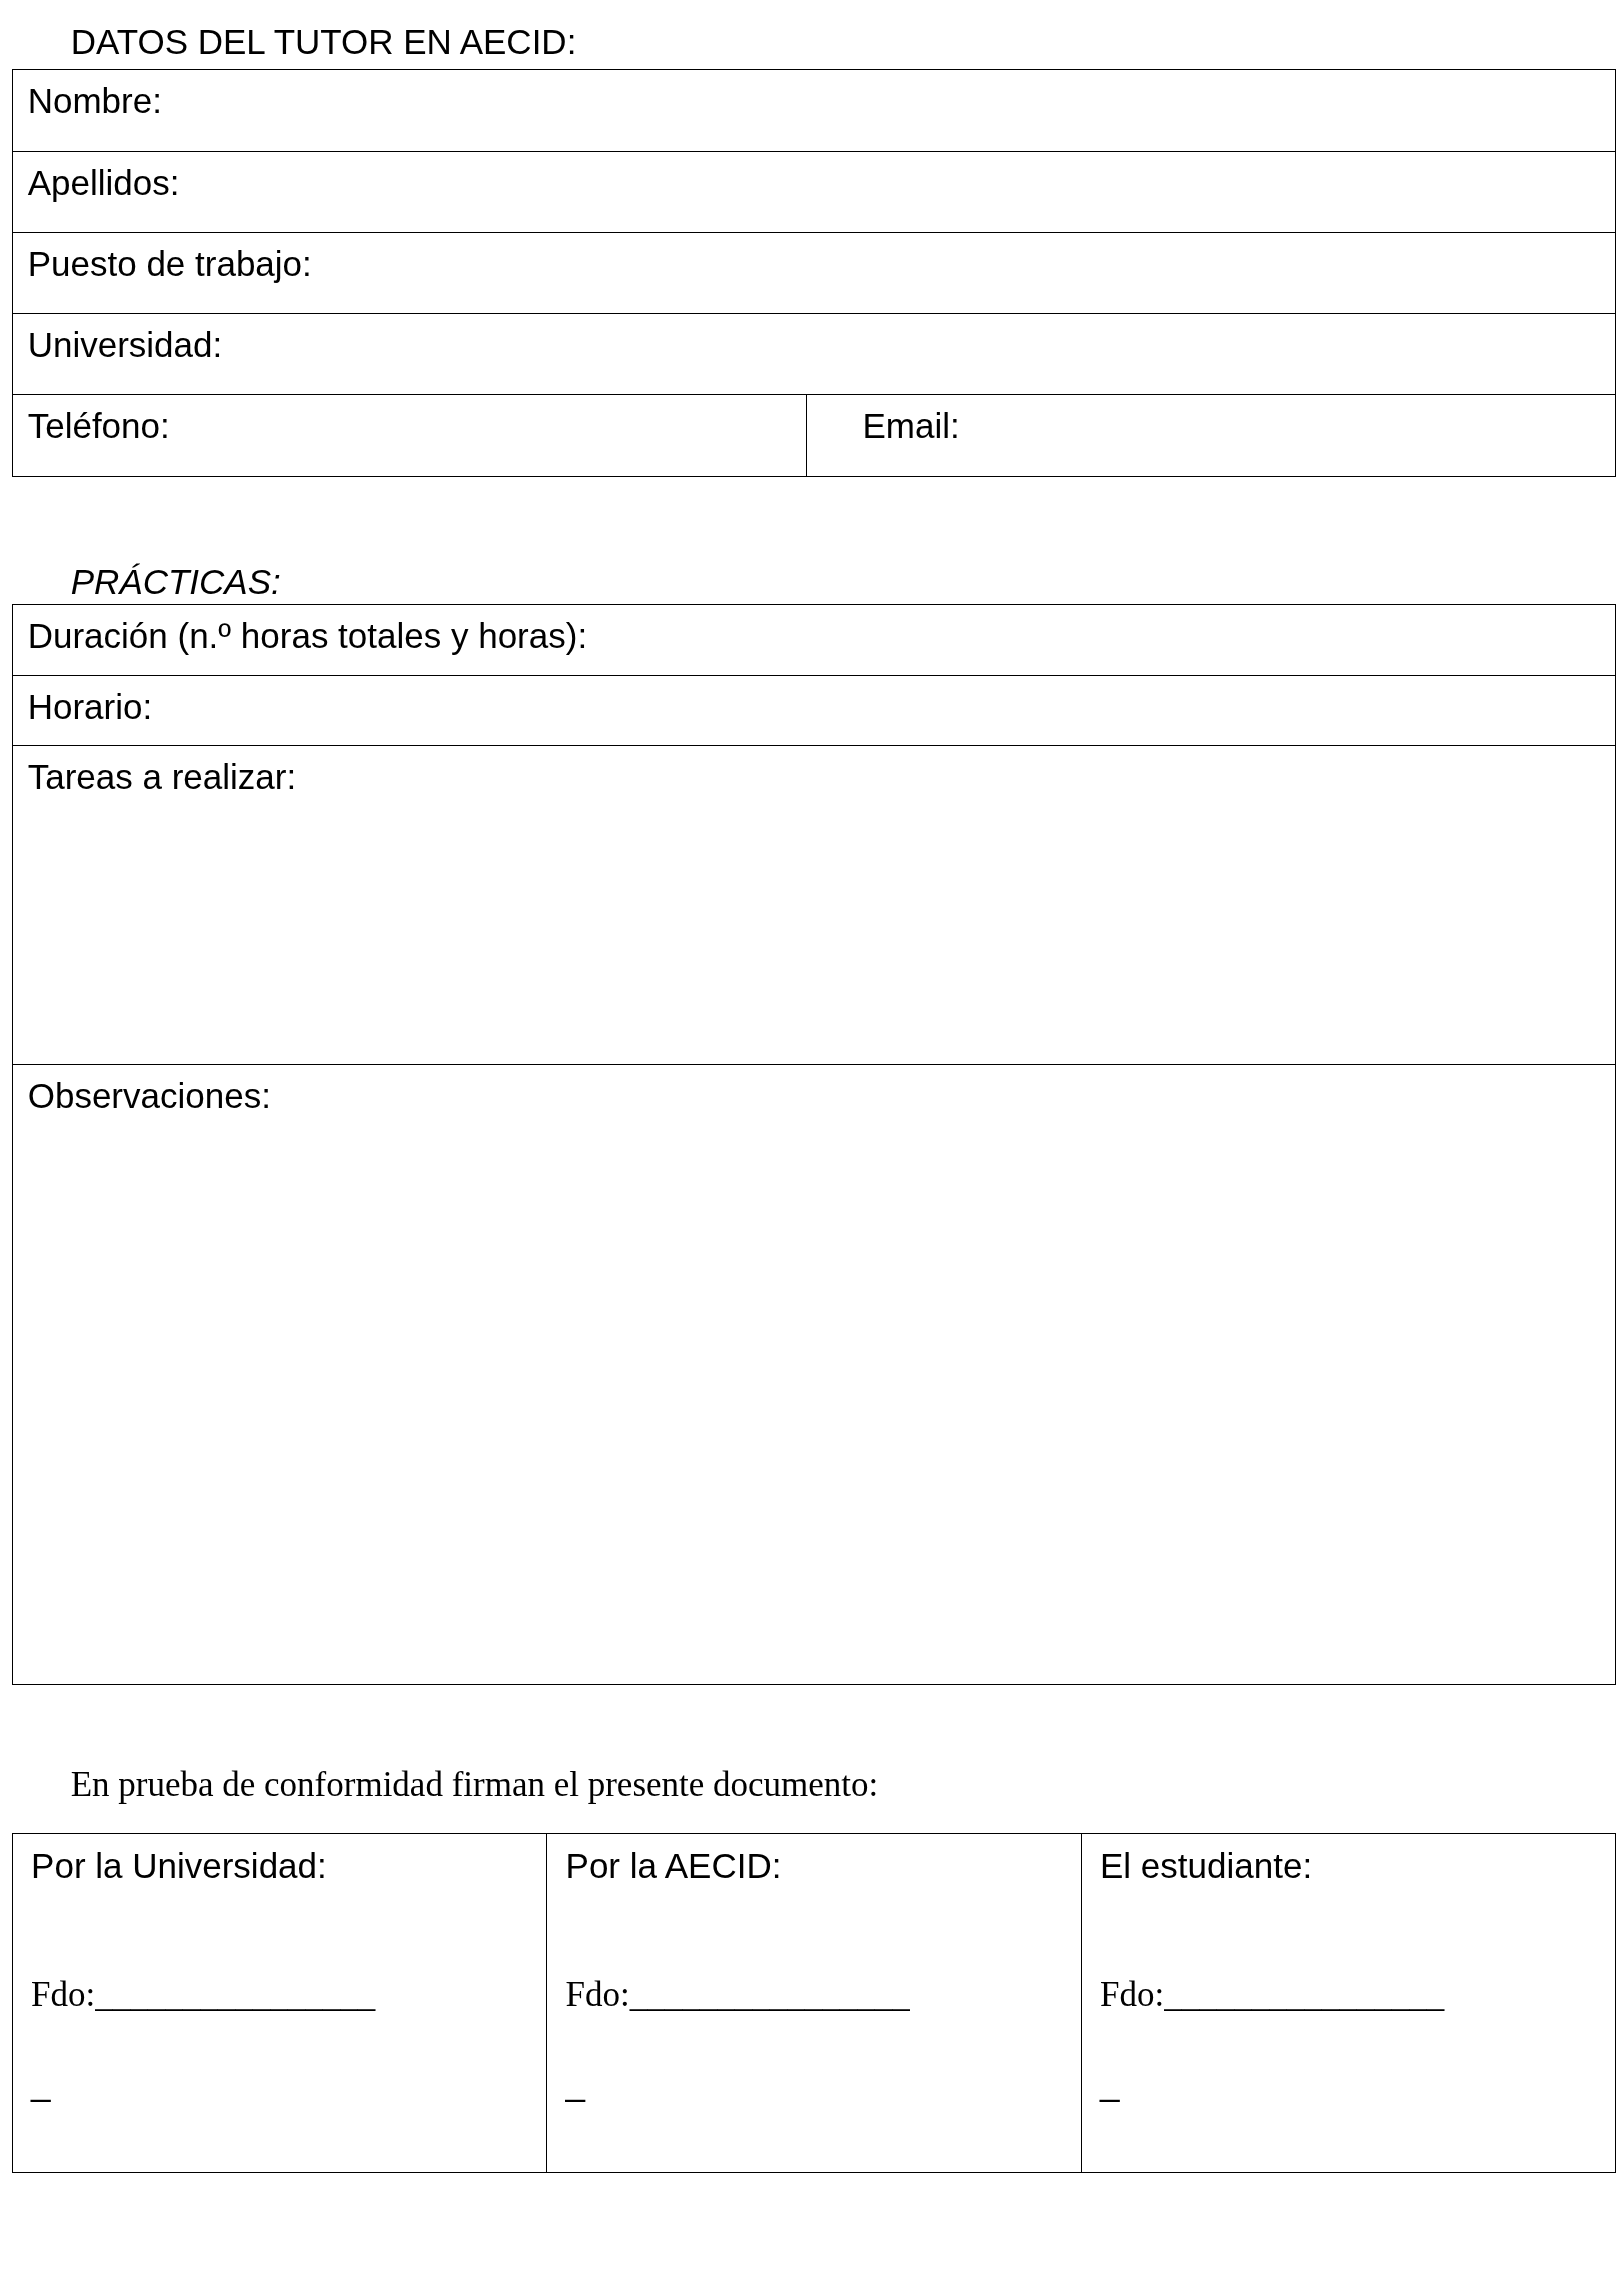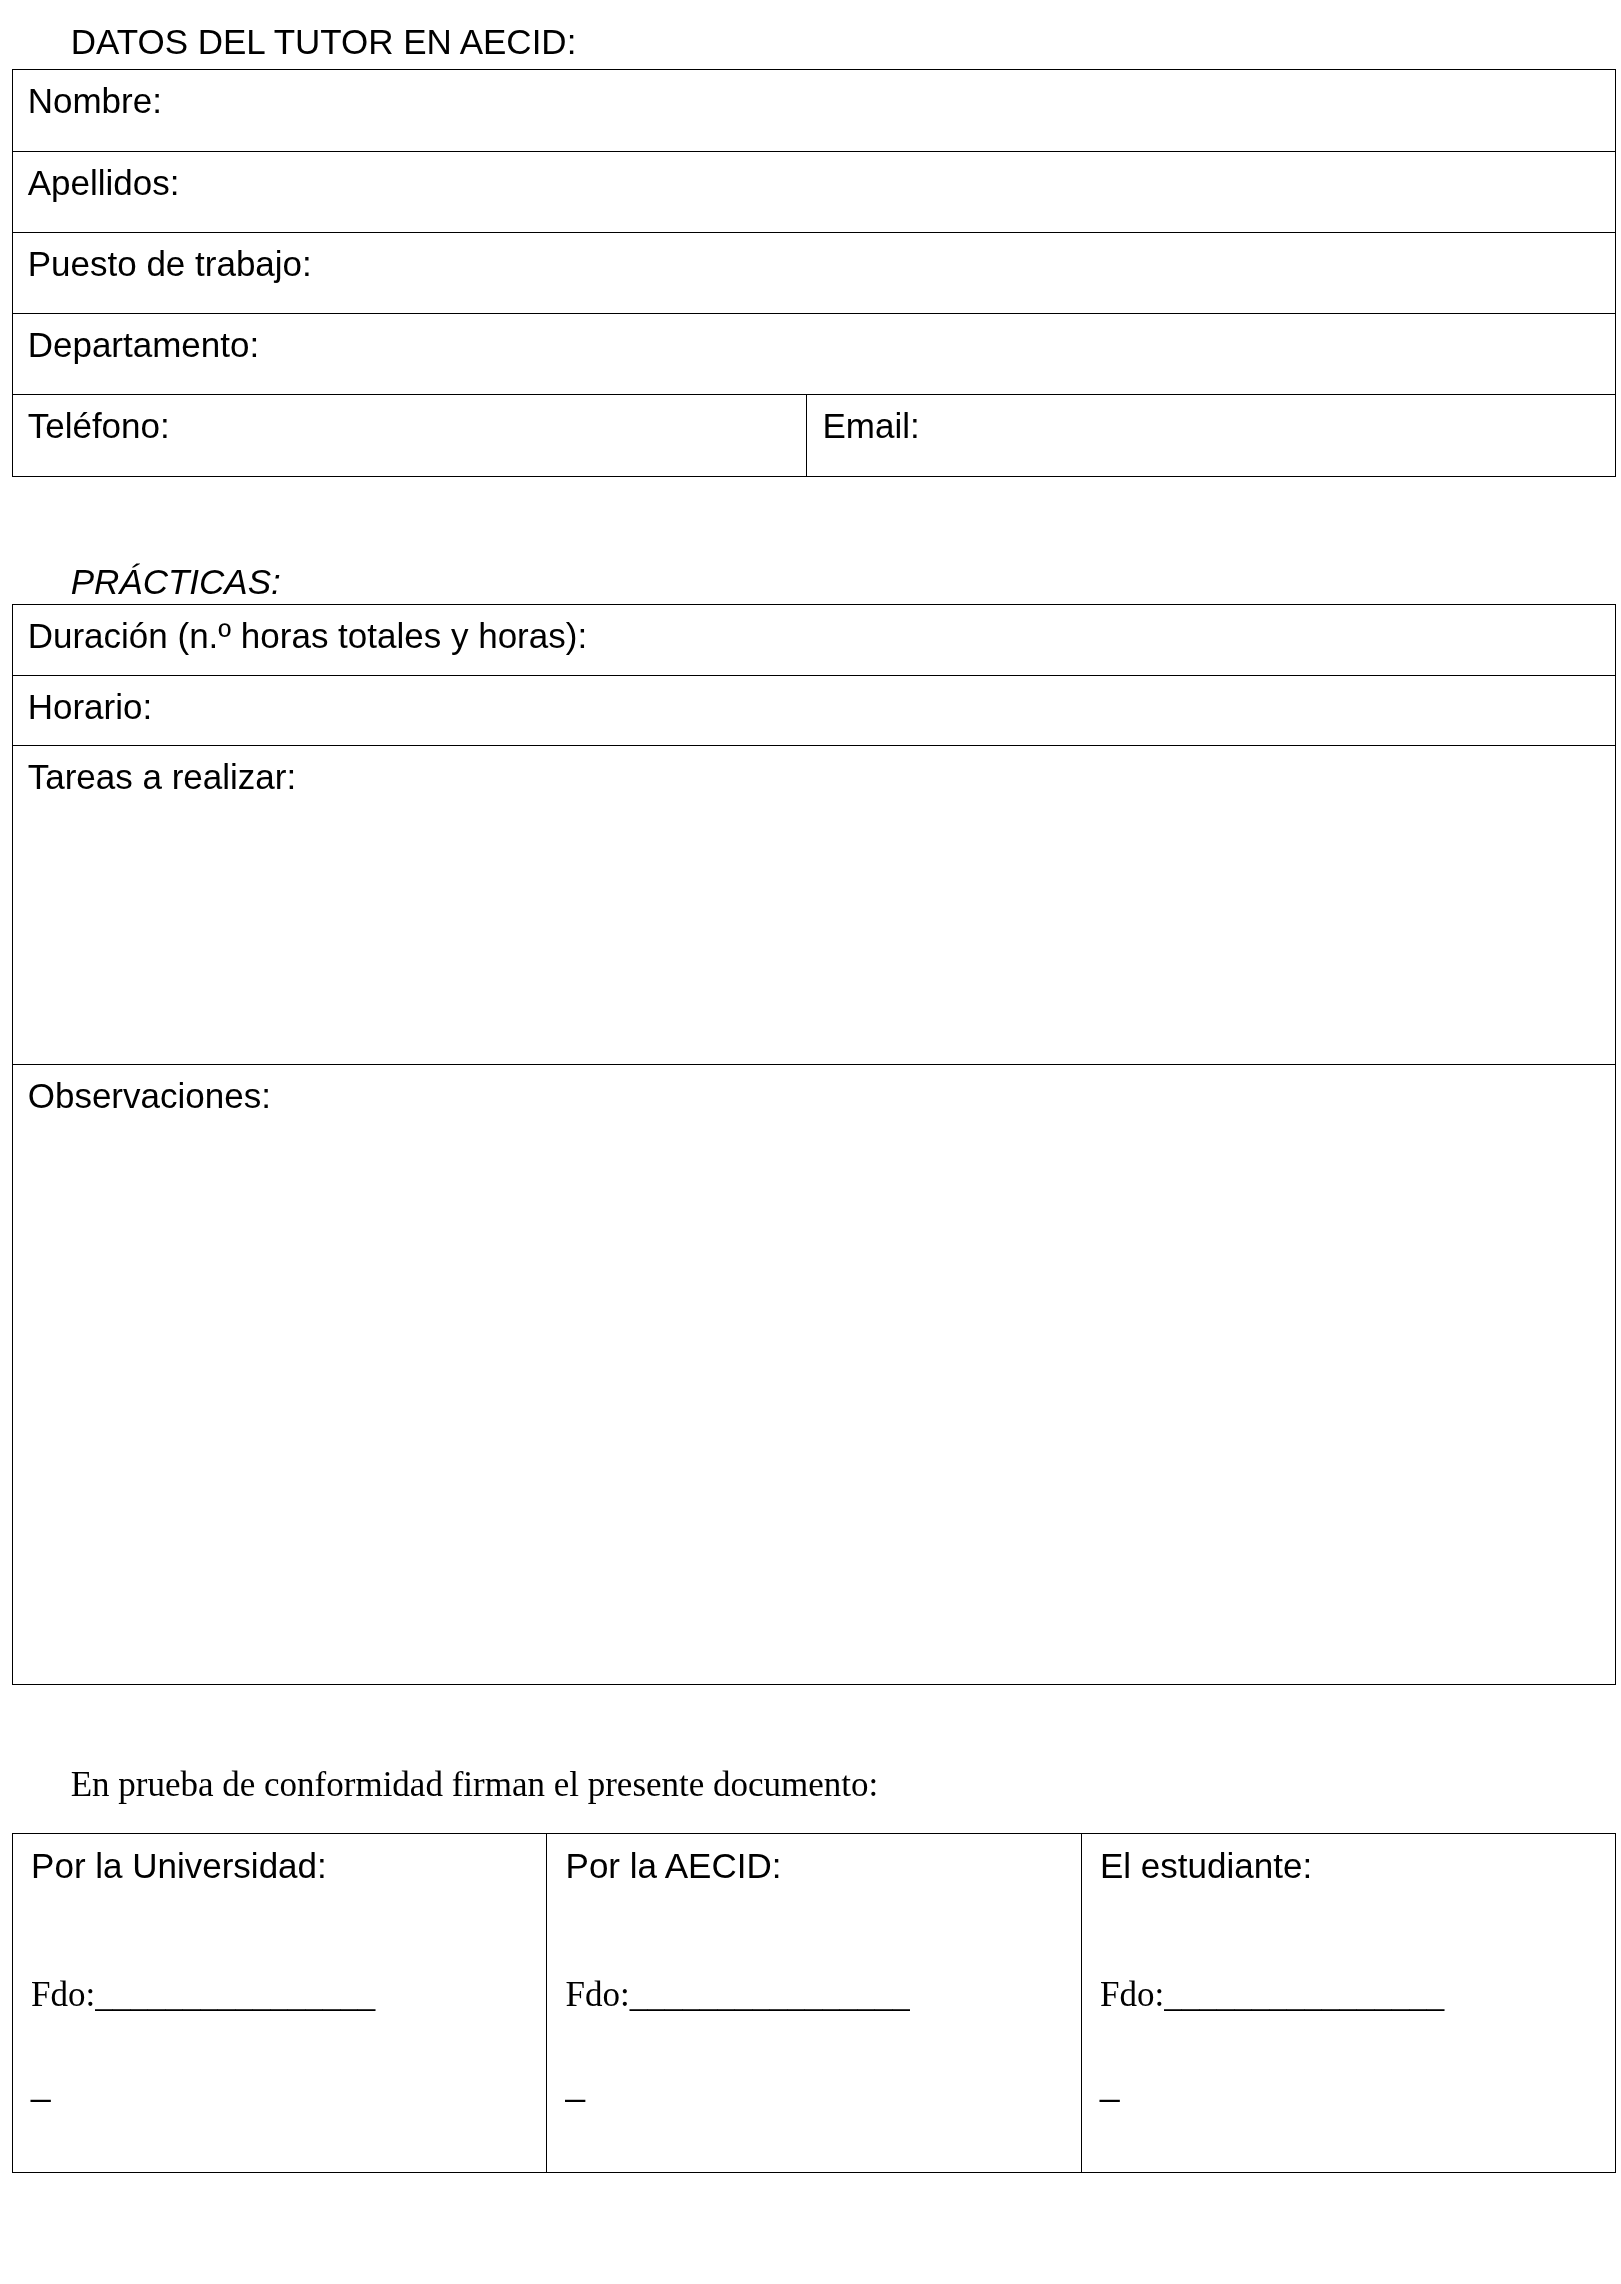--- a/index.html
+++ b/index.html
@@ -34,20 +34,21 @@
   .row {
     border-top: 1.7px solid #000000;
     padding: 11px 15px;
     min-height: 81px;
   }
   .row:first-child { border-top: none; }
 
   .row.split {
     display: flex;
     padding: 0;
+    gap: 40px;
   }
   .row.split .cell {
     padding: 11px 15px;
     min-height: 81px;
   }
   .cell-phone {
     width: 49.6%;
     border-right: 1.7px solid #000000;
   }
   .cell-email { flex: 1; }
@@ -87,21 +88,21 @@
     <div class="row">
       <span>Nombre:</span>
     </div>
     <div class="row">
       <span>Apellidos:</span>
     </div>
     <div class="row">
       <span>Puesto de trabajo:</span>
     </div>
     <div class="row">
-      <span>Departamento:</span>
+      <span>Universidad:</span>
     </div>
     <div class="row split">
       <div class="cell cell-phone">
         <span>Teléfono:</span>
       </div>
       <div class="cell cell-email">
         <span>Email:</span>
       </div>
     </div>
   </div>

